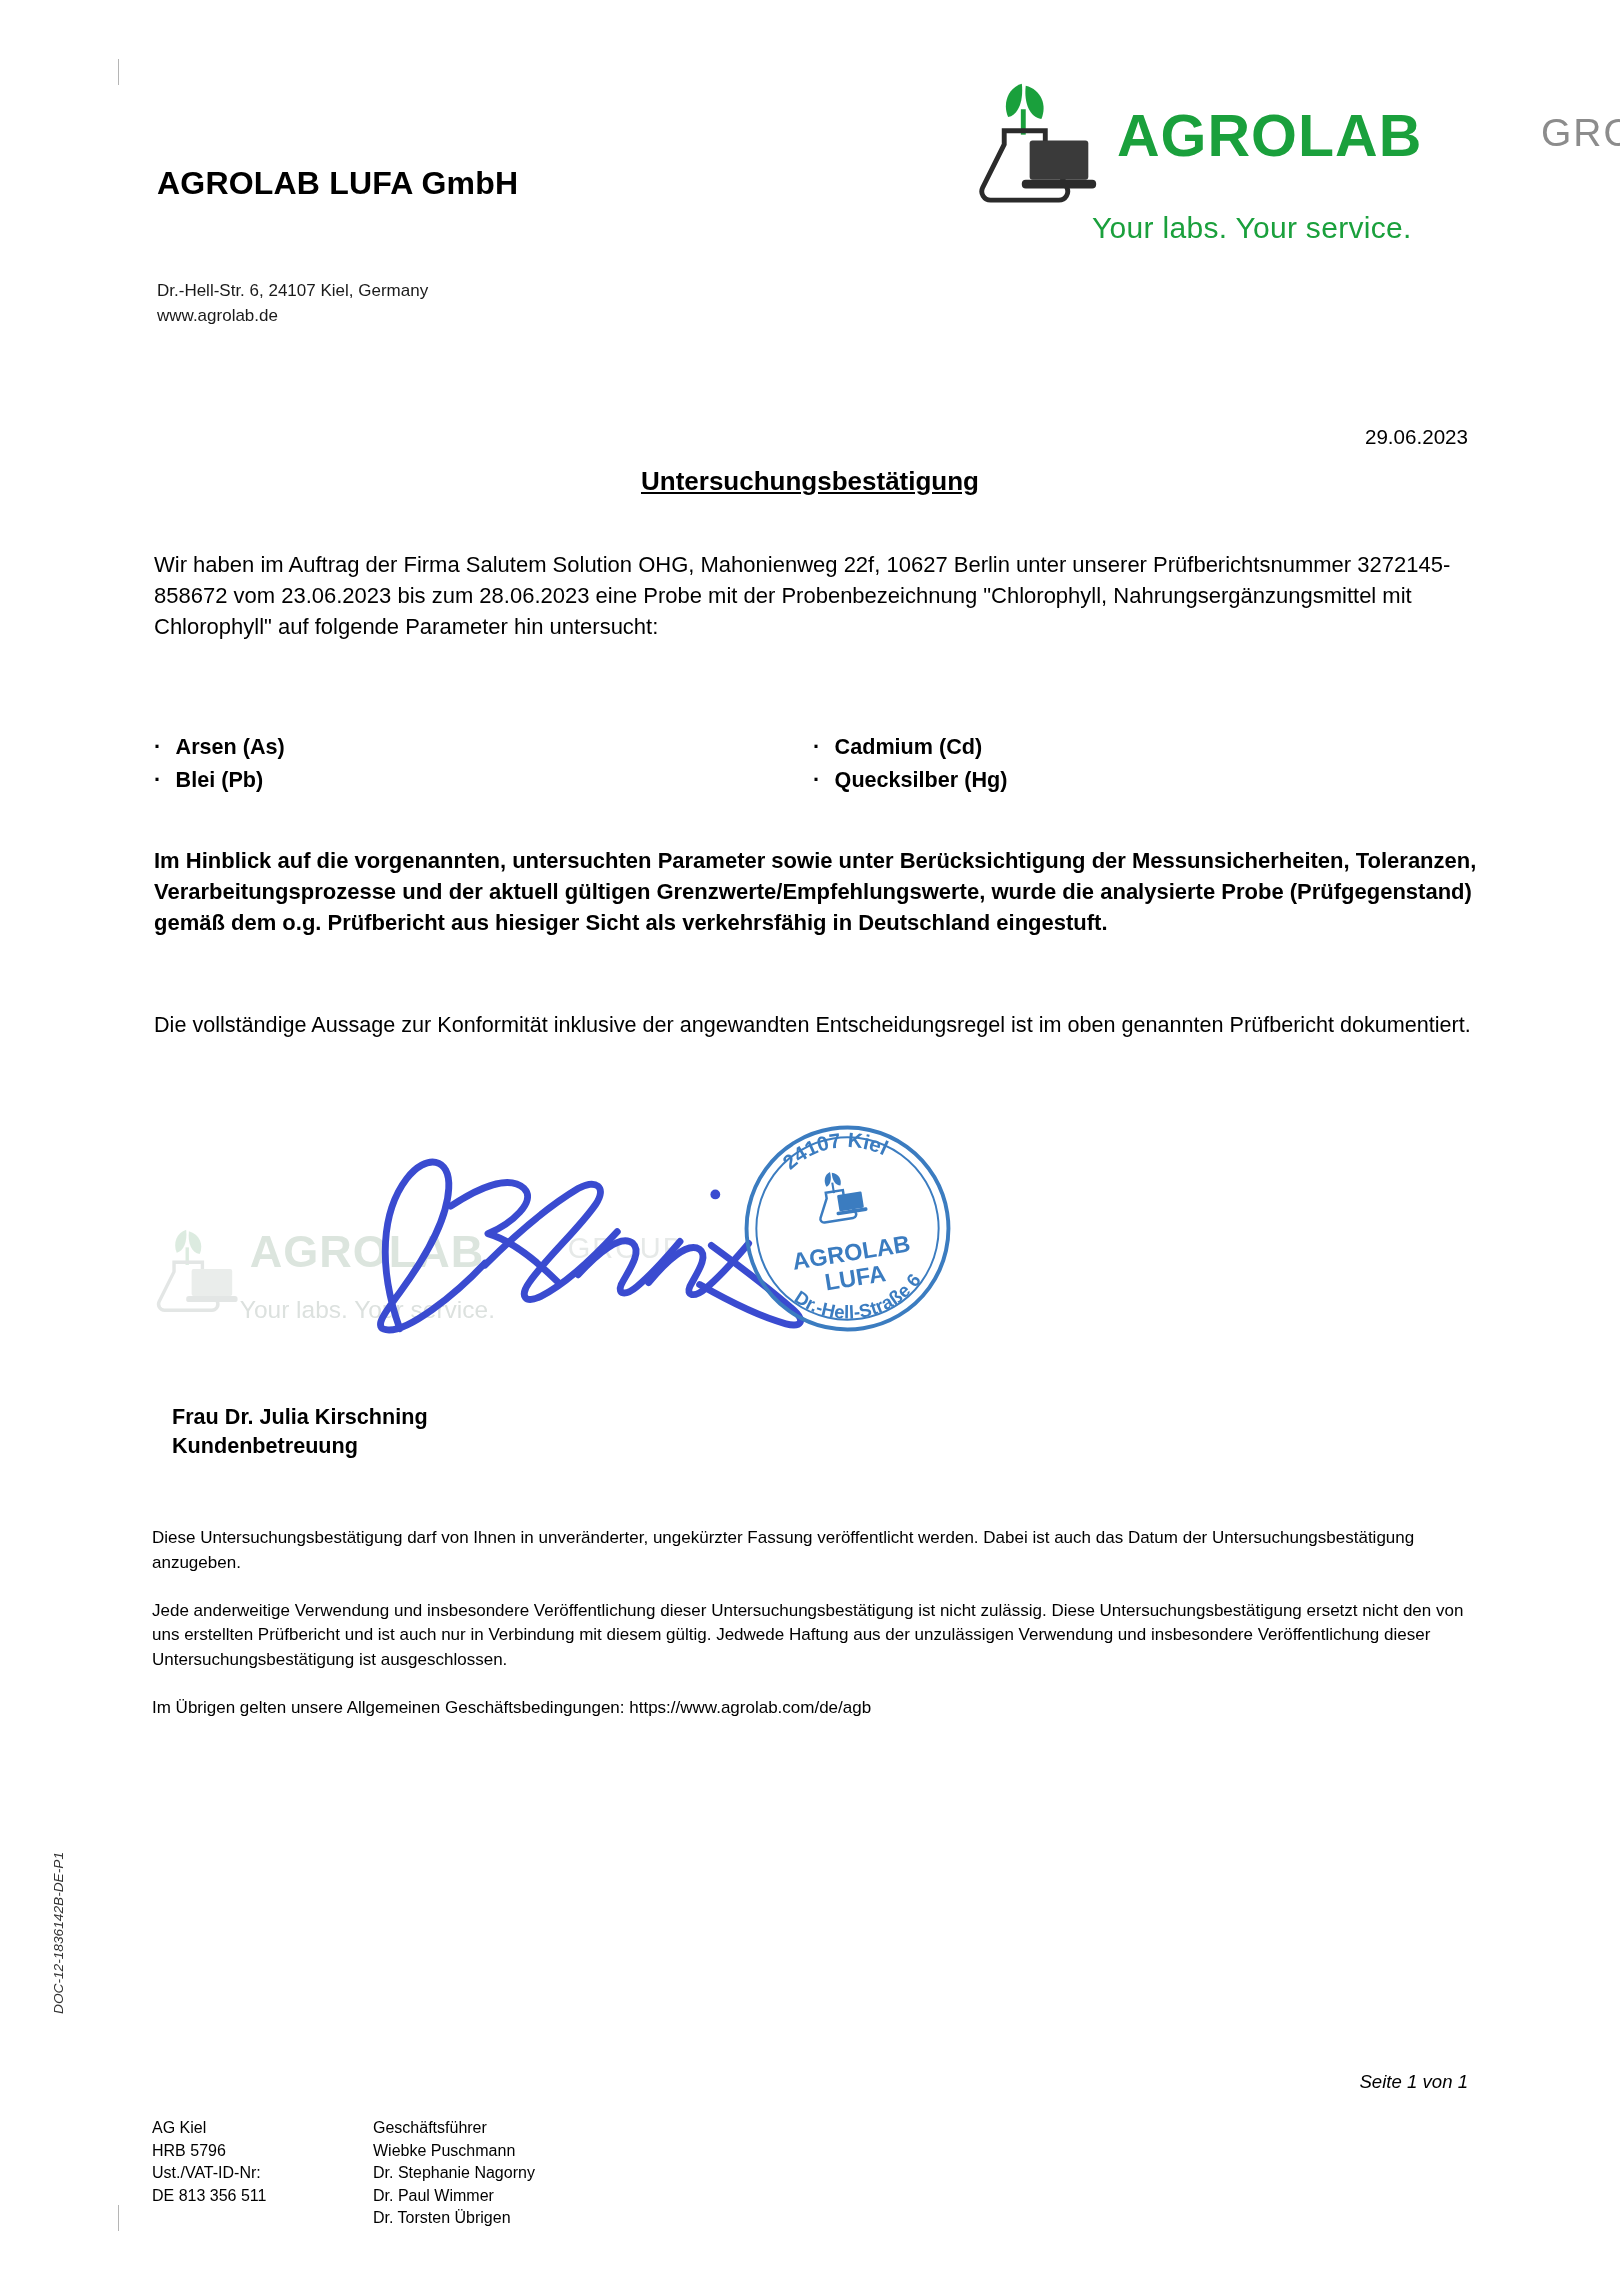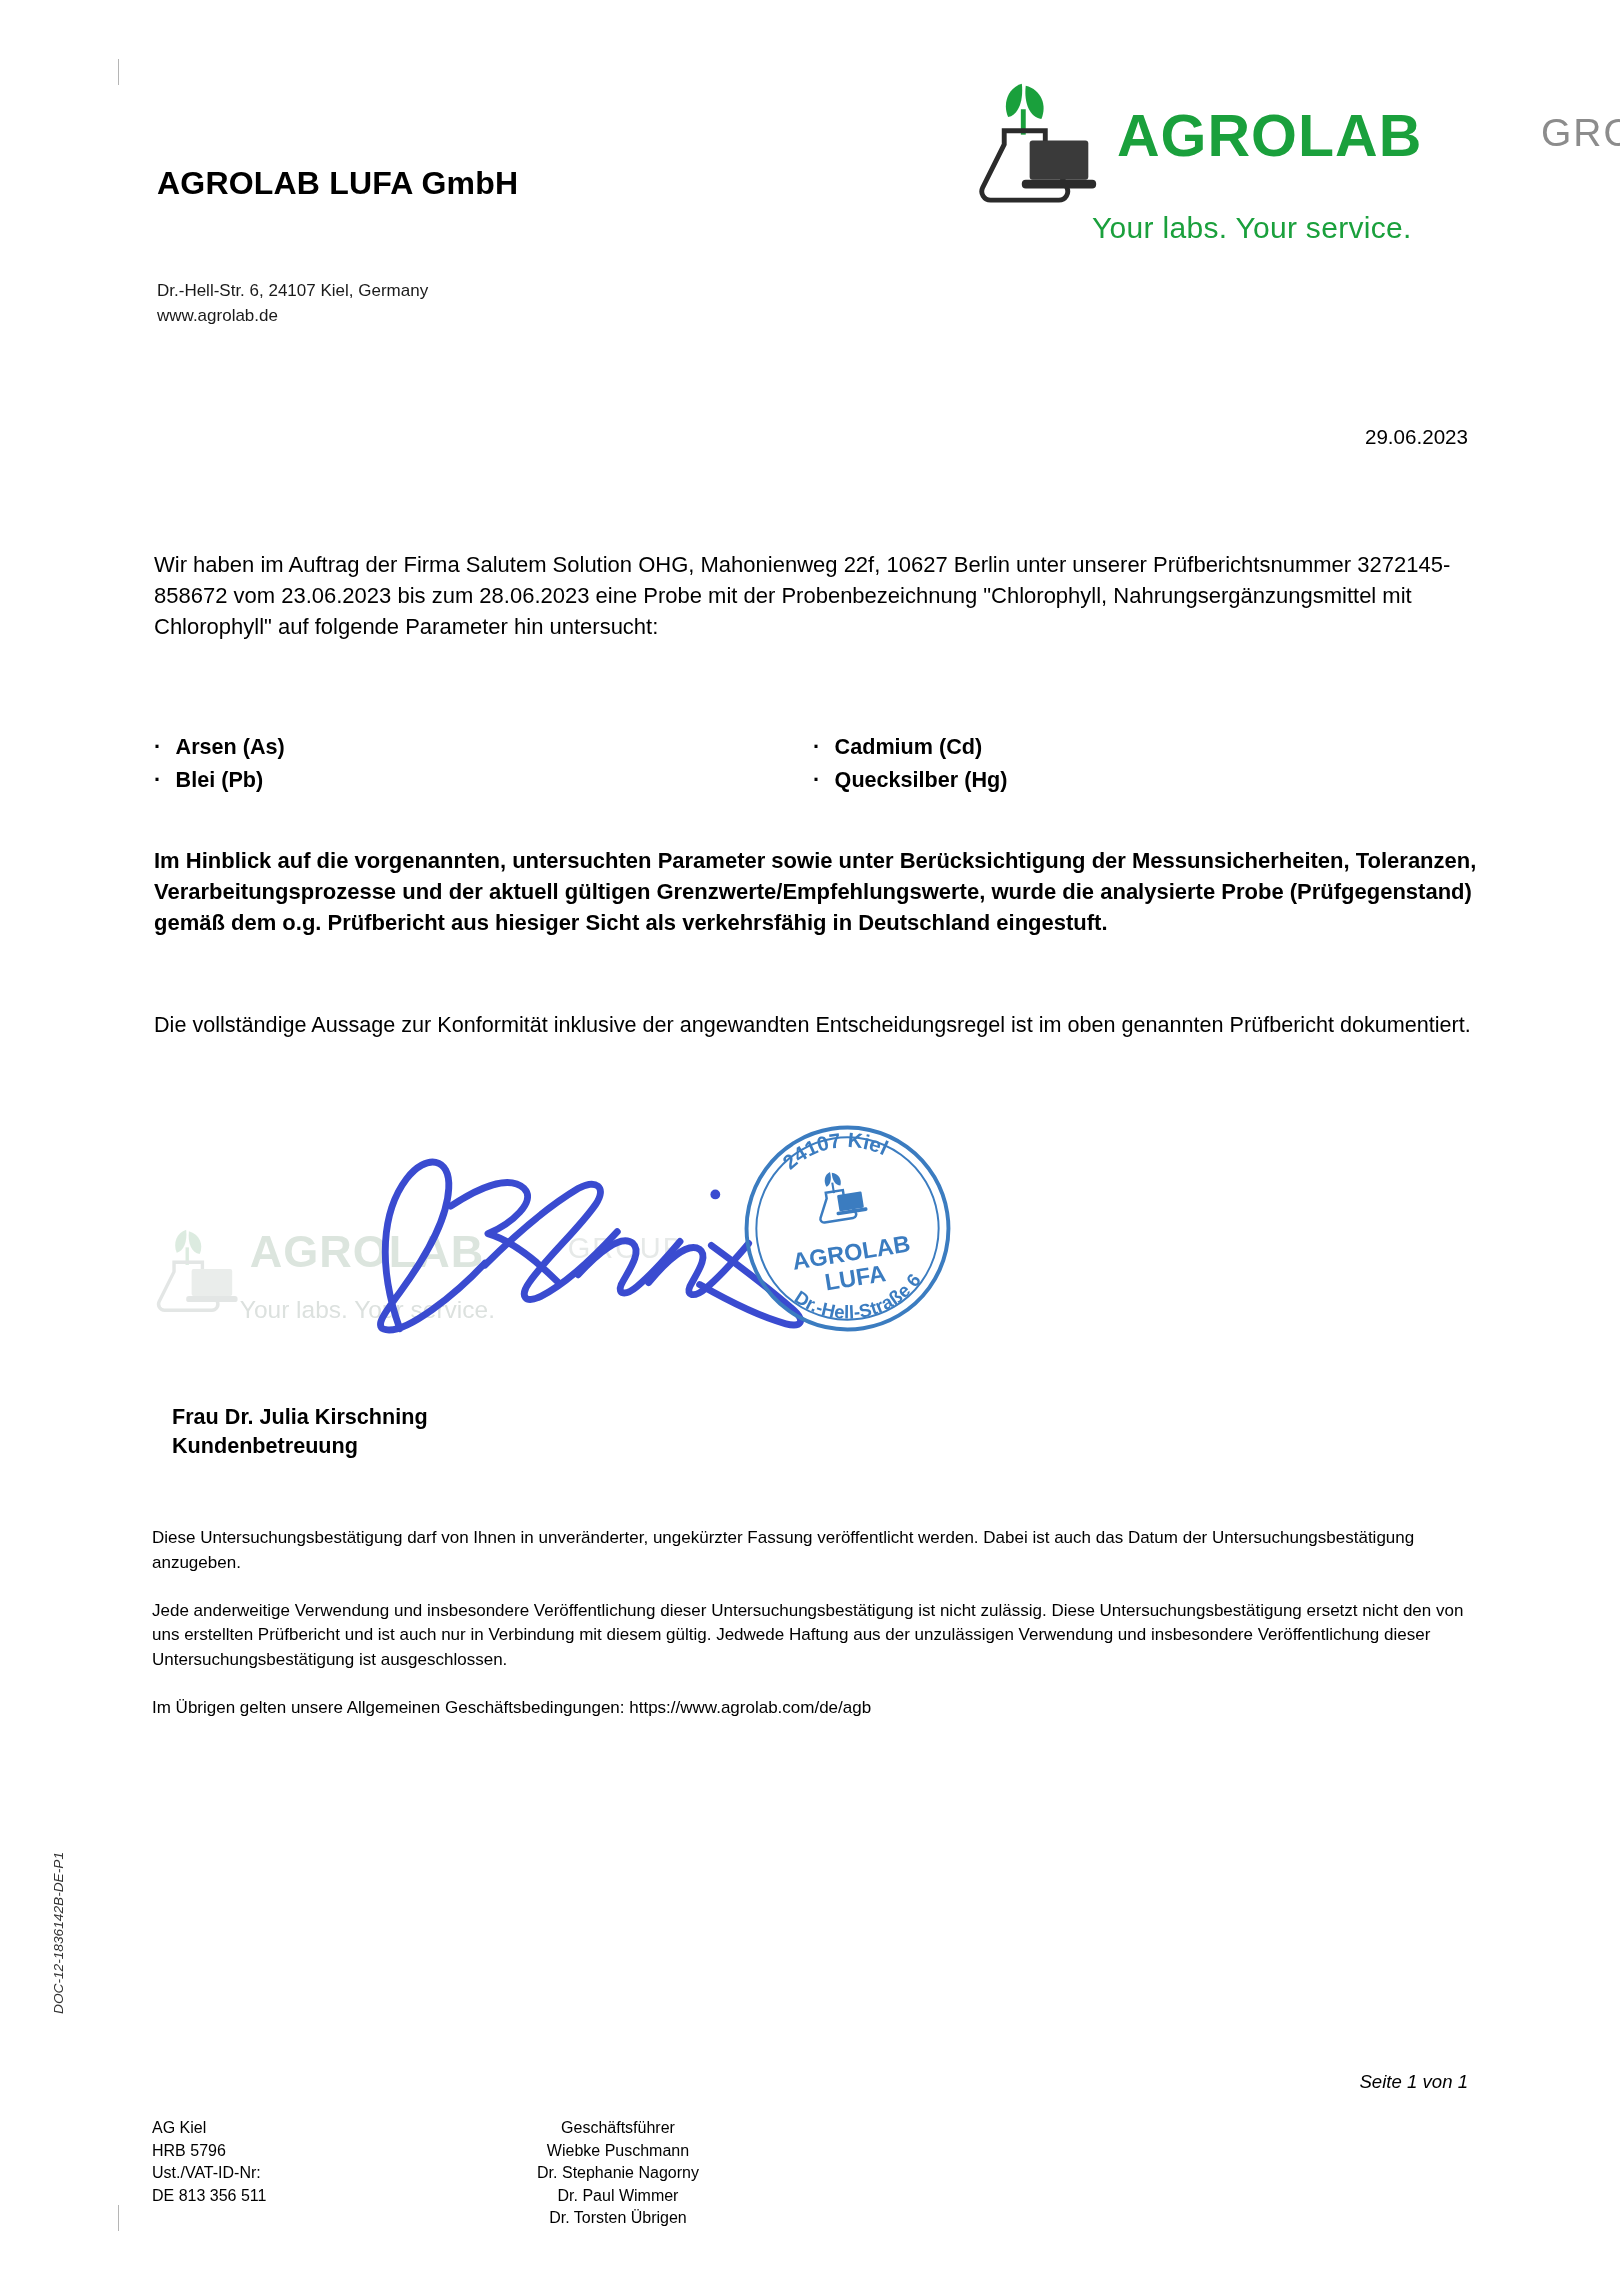--- a/index.html
+++ b/index.html
@@ -248,21 +248,21 @@
   .footer {
     position: absolute;
     left: 152px;
     top: 2117px;
     width: 882px;
     font-size: 16px;
     line-height: 22.5px;
     display: flex;
   }
   .footer-col-left { width: 221px; }
-  .footer-col-right { width: 490px; text-align: center; }
+  .footer-col-right { width: 490px; }
 
   .doc-code {
     position: absolute;
     left: 51px;
     top: 2014px;
     font-size: 13.7px;
     font-style: italic;
     color: #333;
     transform: rotate(-90deg);
     transform-origin: left top;
@@ -304,20 +304,21 @@
         </svg>
       </div>
       <div class="logo-word">AGROLAB</div>
       <div class="logo-group">GROUP</div>
       <div class="logo-tagline">Your labs. Your service.</div>
     </div>
   </div>
 
   <div class="doc-date">29.06.2023</div>
 
+  <div class="doc-title">Untersuchungsbestätigung</div>
 
   <div class="intro">Wir haben im Auftrag der Firma Salutem Solution OHG, Mahonienweg 22f, 10627 Berlin unter unserer Prüfberichtsnummer 3272145-858672 vom 23.06.2023 bis zum 28.06.2023 eine Probe mit der Probenbezeichnung "Chlorophyll, Nahrungsergänzungsmittel mit Chlorophyll" auf folgende Parameter hin untersucht:</div>
 
   <div class="param-list">
     <div class="param-col">
       <div class="param-item">
         <span class="param-bullet">·</span>
         <span>Arsen (As)</span>
       </div>
       <div class="param-item">

